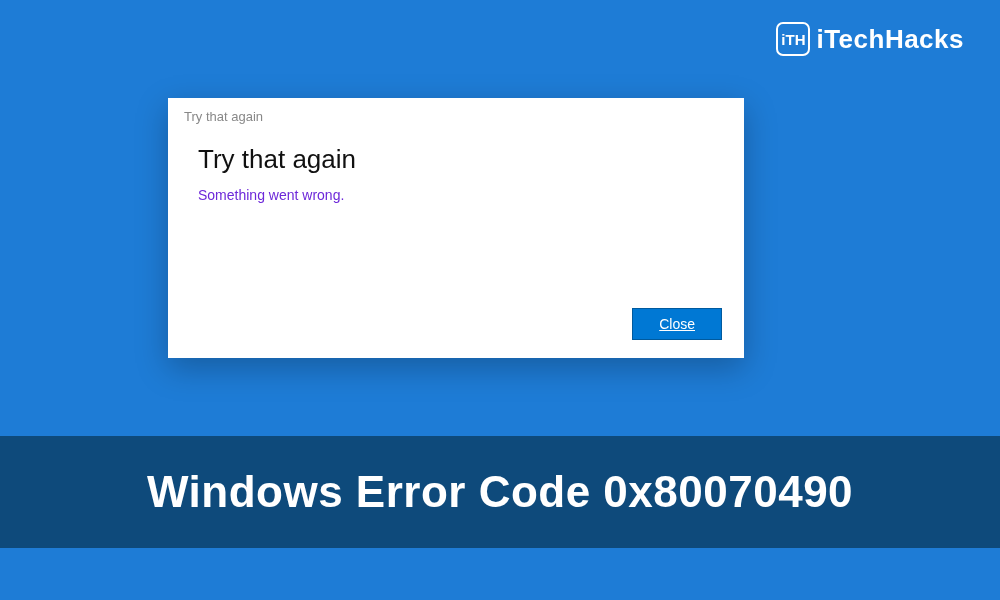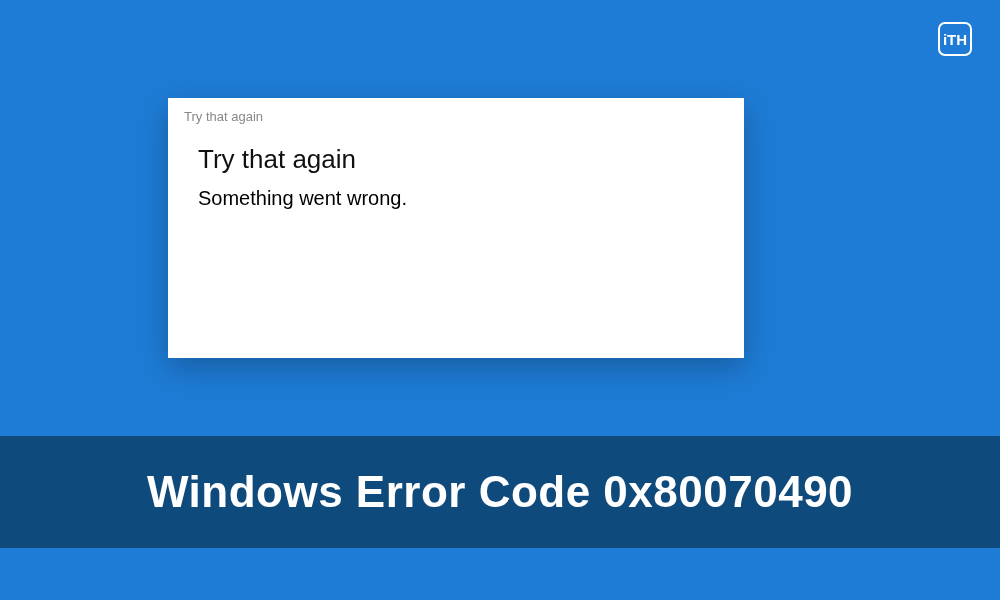--- a/index.html
+++ b/index.html
@@ -11,21 +11,21 @@
       width: 1000px;
       height: 600px;
       background: #1e7cd6;
       font-family: 'Segoe UI', Tahoma, sans-serif;
       position: relative;
       overflow: hidden;
     }
     .brand {
       position: absolute;
       top: 22px;
-      right: 28px;
+      right: 36px;
       display: flex;
       align-items: center;
       gap: 6px;
     }
     .brand-logo {
       width: 34px;
       height: 34px;
       border: 2.5px solid #fff;
       border-radius: 7px;
       display: flex;
@@ -60,22 +60,22 @@
       padding: 10px 30px 0 30px;
     }
     .dialog-heading {
       font-size: 26px;
       font-weight: 400;
       color: #111;
       margin-bottom: 12px;
       margin-top: 6px;
     }
     .dialog-subtext {
-      font-size: 20px;
-      color: #000000;
+      font-size: 14px;
+      color: #6d28d9;
       margin-bottom: 18px;
     }
     .dialog-detail {
       font-size: 14px;
       color: #222;
     }
     .dialog-footer {
       position: absolute;
       bottom: 18px;
       right: 22px;
@@ -108,25 +108,29 @@
       letter-spacing: 0.5px;
     }
   </style>
 </head>
 <body>
 
 <div class="brand">
   <div class="brand-logo">
     <span>iTH</span>
   </div>
+  <div class="brand-text">iTechHacks</div>
 </div>
 
 <div class="dialog">
   <div class="dialog-title">Try that again</div>
   <div class="dialog-body">
     <div class="dialog-heading">Try that again</div>
     <div class="dialog-subtext">Something went wrong.</div>
   </div>
+  <div class="dialog-footer">
+    <button class="close-btn">Close</button>
+  </div>
 </div>
 
 <div class="banner">
   <div class="banner-text">Windows Error Code 0x80070490</div>
 </div>
 
 </body></html>

